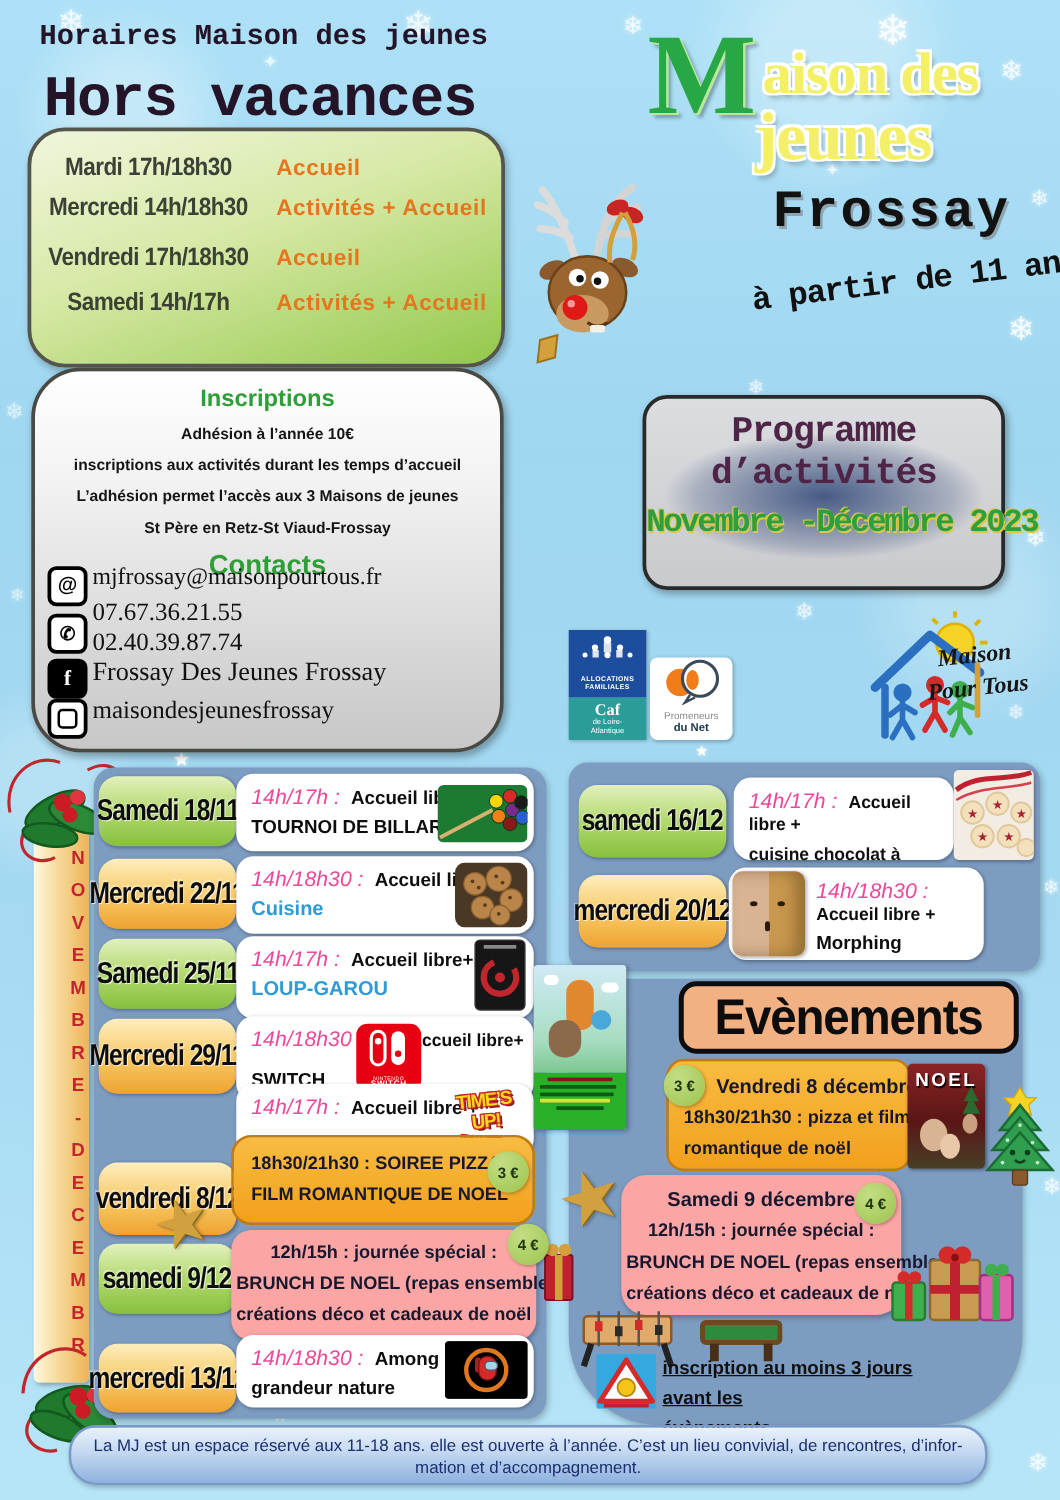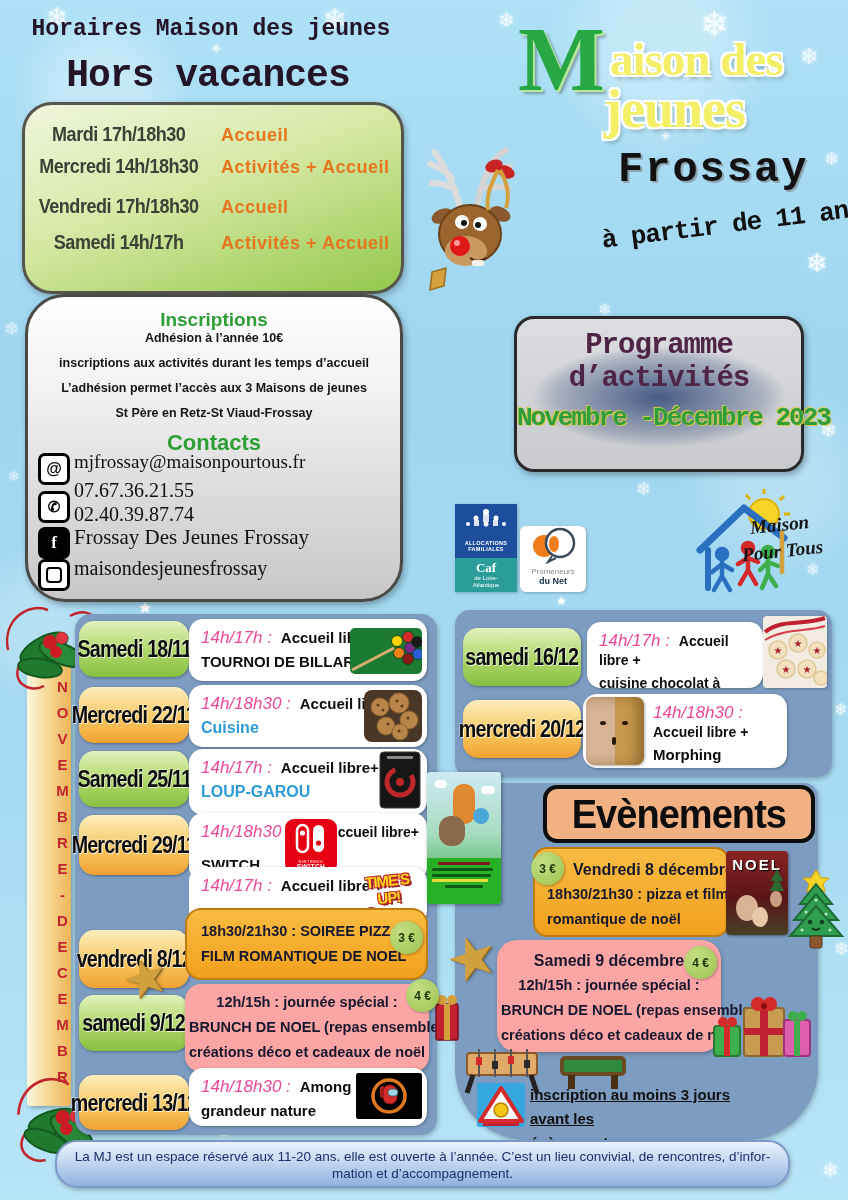--- a/index.html
+++ b/index.html
@@ -8,21 +8,21 @@
     background:
       radial-gradient(circle at 12% 8%, rgba(255,255,255,.30) 0 40px, transparent 90px),
       radial-gradient(circle at 78% 4%, rgba(255,255,255,.28) 0 50px, transparent 110px),
       radial-gradient(circle at 92% 40%, rgba(255,255,255,.22) 0 40px, transparent 100px),
       radial-gradient(circle at 4% 52%, rgba(255,255,255,.20) 0 30px, transparent 80px),
       linear-gradient(180deg,#aee1f7 0%,#9fd6f0 30%,#a5daf2 62%,#b7e5f8 100%);}
   .abs{position:absolute;}
   .flake{position:absolute;color:#fff;text-shadow:0 0 4px rgba(255,255,255,.8);pointer-events:none;}
   
   .hdr1{font-family:"Liberation Mono",monospace;font-weight:bold;font-size:23px;color:#241428;text-align:center;}
-  .hdr2{font-family:"Liberation Mono",monospace;font-weight:bold;font-size:38px;color:#241428;text-align:center;letter-spacing:-1px;}
+  .hdr2{font-family:"Liberation Mono",monospace;font-weight:bold;font-size:46px;color:#241428;text-align:center;letter-spacing:-1px;}
   
   .hours-box{left:22px;top:102px;width:376px;height:186px;border-radius:30px;border:3px solid #55554c;
     background:linear-gradient(160deg,#f0f6dd 0%,#d6e8a4 45%,#93c84b 100%);box-shadow:2px 3px 6px rgba(0,0,0,.25);}
   .hrow{position:absolute;left:10px;width:356px;display:flex;align-items:baseline;}
   .hday{display:inline-block;width:186px;text-align:center;font-weight:bold;font-size:20px;color:#3c4136;
     transform:scaleX(.9);transform-origin:left;white-space:nowrap;letter-spacing:-.5px;}
   .hact{font-weight:bold;font-size:18px;color:#e5761e;white-space:nowrap;letter-spacing:.5px;}
   
   .info-box{left:25px;top:294px;width:372px;height:302px;border-radius:40px;border:3px solid#4a4a44;
     background:linear-gradient(180deg,#ffffff 0%,#f2f2f2 30%,#c7c7c7 100%);box-shadow:2px 3px 6px rgba(0,0,0,.3);}
@@ -158,21 +158,21 @@
       <span class="hact">Accueil</span>
     </div>
     <div class="hrow" style="top:126px">
       <span class="hday">Samedi 14h/17h</span>
       <span class="hact">Activités + Accueil</span>
     </div>
   </div>
 
   <div class="abs info-box">
     <div class="green-title" style="margin-top:12px;font-size:19px">Inscriptions</div>
-    <div class="iline" style="margin-top:0">Adhésion à l’année 10€</div>
+    <div class="iline" style="margin-top:9px">Adhésion à l’année 10€</div>
     <div class="iline" style="margin-top:11px">inscriptions aux activités durant les temps d’accueil</div>
     <div class="iline" style="margin-top:11px">L’adhésion permet l’accès aux 3 Maisons de jeunes</div>
     <div class="iline" style="margin-top:11px">St Père en Retz-St Viaud-Frossay</div>
     <div class="green-title" style="margin-top:10px;font-size:22px">Contacts</div>
     <span class="contact-icon" style="top:156px;font-size:16px">@</span>
     <span class="contact-txt" style="top:154px;font-size:19px">mjfrossay@maisonpourtous.fr</span>
     <span class="contact-icon" style="top:194px;font-size:15px">✆</span>
     <span class="contact-txt" style="top:182px;font-size:20px">07.67.36.21.55</span>
     <span class="contact-txt" style="top:206px;font-size:20px">02.40.39.87.74</span>
     <span class="contact-icon" style="top:230px;font-size:17px;background:#000;color:#fff;font-family:'Liberation Serif',serif">f</span>
@@ -593,17 +593,17 @@
       <circle cx="90" cy="26" r="5" fill="#3fae4c"></circle>
   </svg>
   <svg class="abs" style="left:434px;top:990px" width="26" height="52" viewBox="0 0 26 52">
     <rect x="2" y="14" width="22" height="36" rx="2" fill="#c02030" stroke="#7a1020" stroke-width="1.5"></rect>
     <rect x="10" y="14" width="6" height="36" fill="#d4a03c"></rect>
     <circle cx="8" cy="10" r="5" fill="#d4a03c"></circle>
       <circle cx="18" cy="10" r="5" fill="#d4a03c"></circle>
   </svg>
 
   <div class="abs footer">
-    <div>La MJ est un espace réservé aux 11-20 ans. elle est ouverte à l’année. C’est un lieu convivial, de rencontres, d’infor-</div>
+    <div>La MJ est un espace réservé aux 11-18 ans. elle est ouverte à l’année. C’est un lieu convivial, de rencontres, d’infor-</div>
     <div>mation et d’accompagnement.</div>
   </div>
 
 </div>
 
 </body></html>

